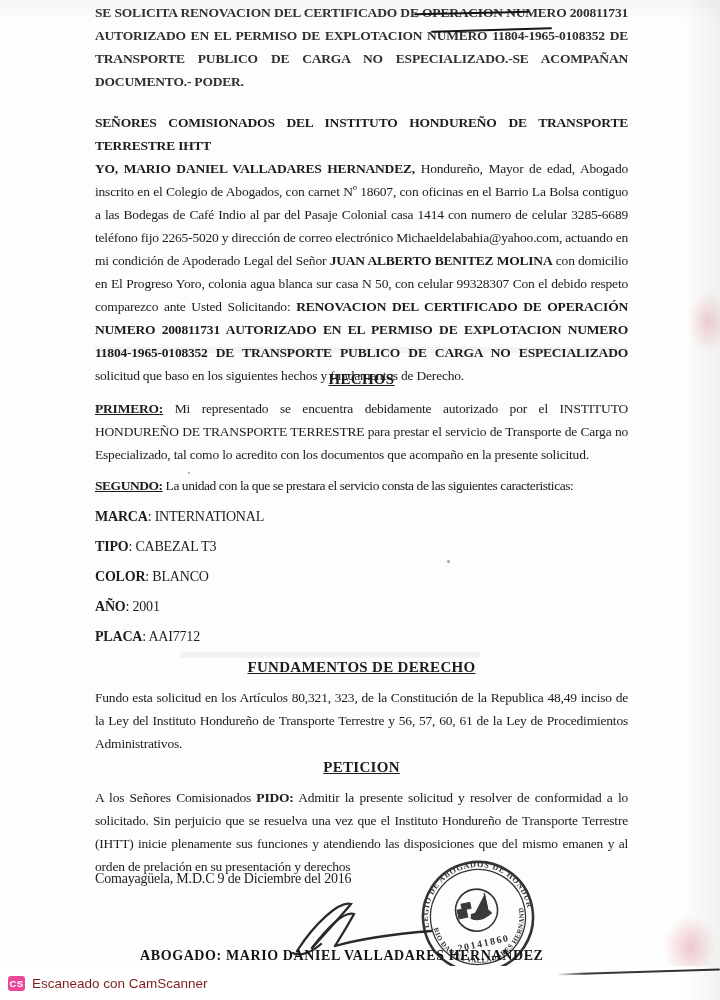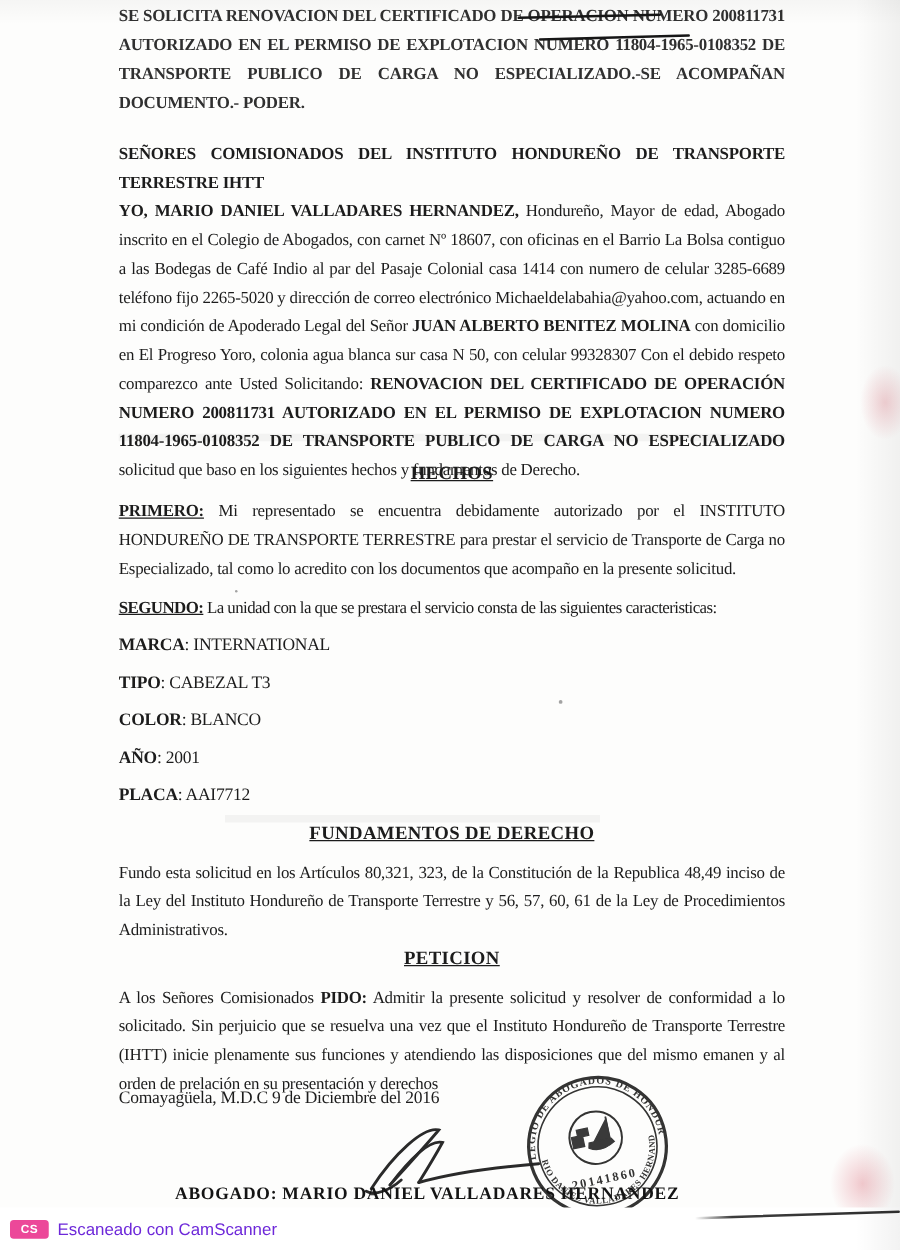--- a/index.html
+++ b/index.html
@@ -46,24 +46,24 @@
     font-weight:bold;font-size:14px;letter-spacing:.6px;white-space:nowrap;color:#141414;
   }
   .white-band{position:absolute;left:0;top:966px;width:720px;height:34px;background:#ffffff;}
   .paper-edge-line{
     position:absolute;left:556px;top:971px;width:164px;height:2.4px;
     background:linear-gradient(to right, rgba(50,50,50,0), #3c3c3c 18%, #2e2e2e);
     transform:rotate(-1.8deg);border-radius:2px;z-index:5;
   }
   .footer{position:absolute;left:8px;top:974px;height:18px;display:flex;align-items:center;
           gap:7px;z-index:6;font-family:"Liberation Sans","DejaVu Sans",sans-serif;}
-  .cs-logo{width:31px;height:15px;background:#ec4899;border-radius:3px;color:#ffffff;
+  .cs-logo{width:17px;height:15px;background:#ec4899;border-radius:3px;color:#ffffff;
            font-size:9.5px;font-weight:bold;display:flex;align-items:center;justify-content:center;
            letter-spacing:.3px;}
-  .footer-text{color:#6d28d9;font-size:13.5px;text-align:center;}
+  .footer-text{color:#7f1d1d;font-size:13.5px;text-align:center;}
   .smudge{position:absolute;pointer-events:none;border-radius:50%;}
   .smudge1{left:688px;top:292px;width:40px;height:60px;
            background:radial-gradient(closest-side,rgba(228,140,150,.38),rgba(228,140,150,0));}
   .smudge2{left:664px;top:915px;width:52px;height:64px;
            background:radial-gradient(closest-side,rgba(224,128,140,.42),rgba(224,128,140,0));}
   .speck{position:absolute;background:#4a4a4a;border-radius:50%;opacity:.5;}
 </style>
 </head>
 <body>
 

